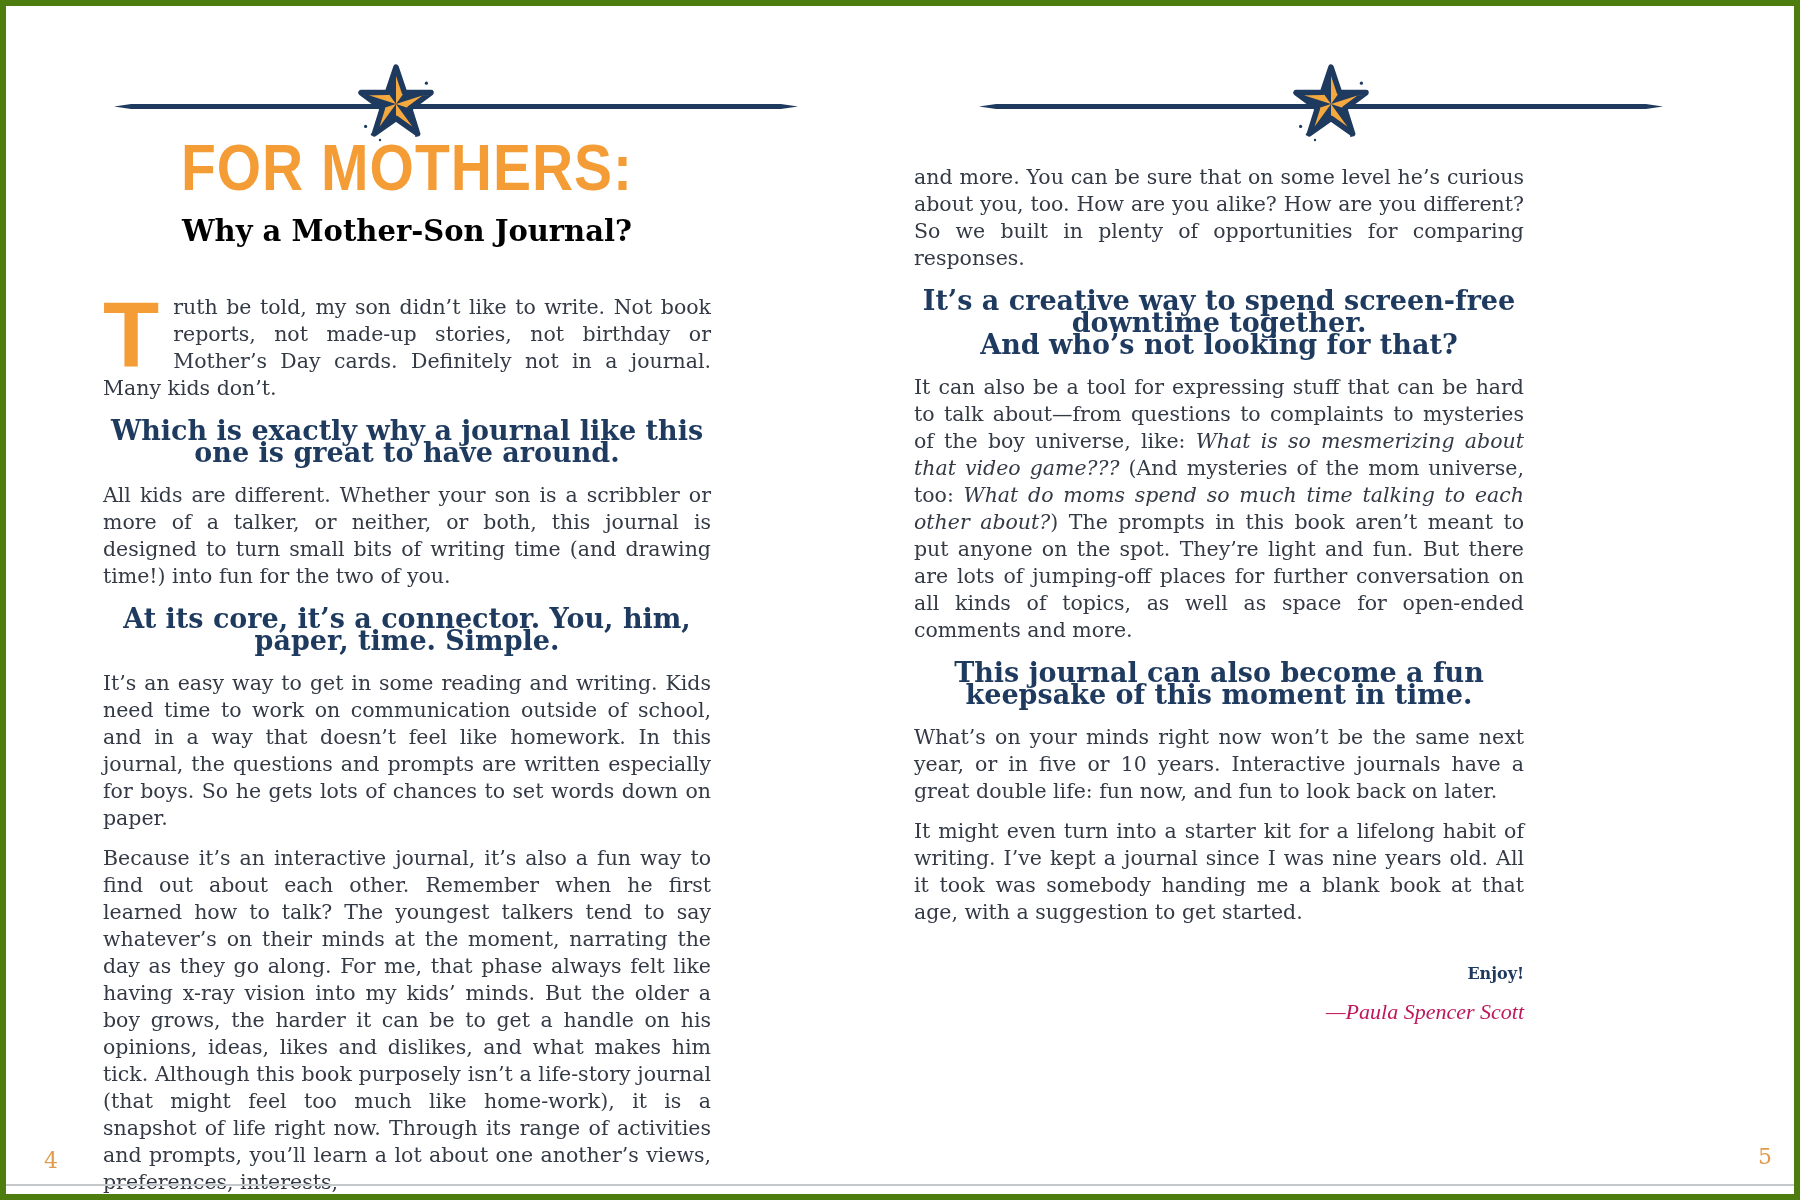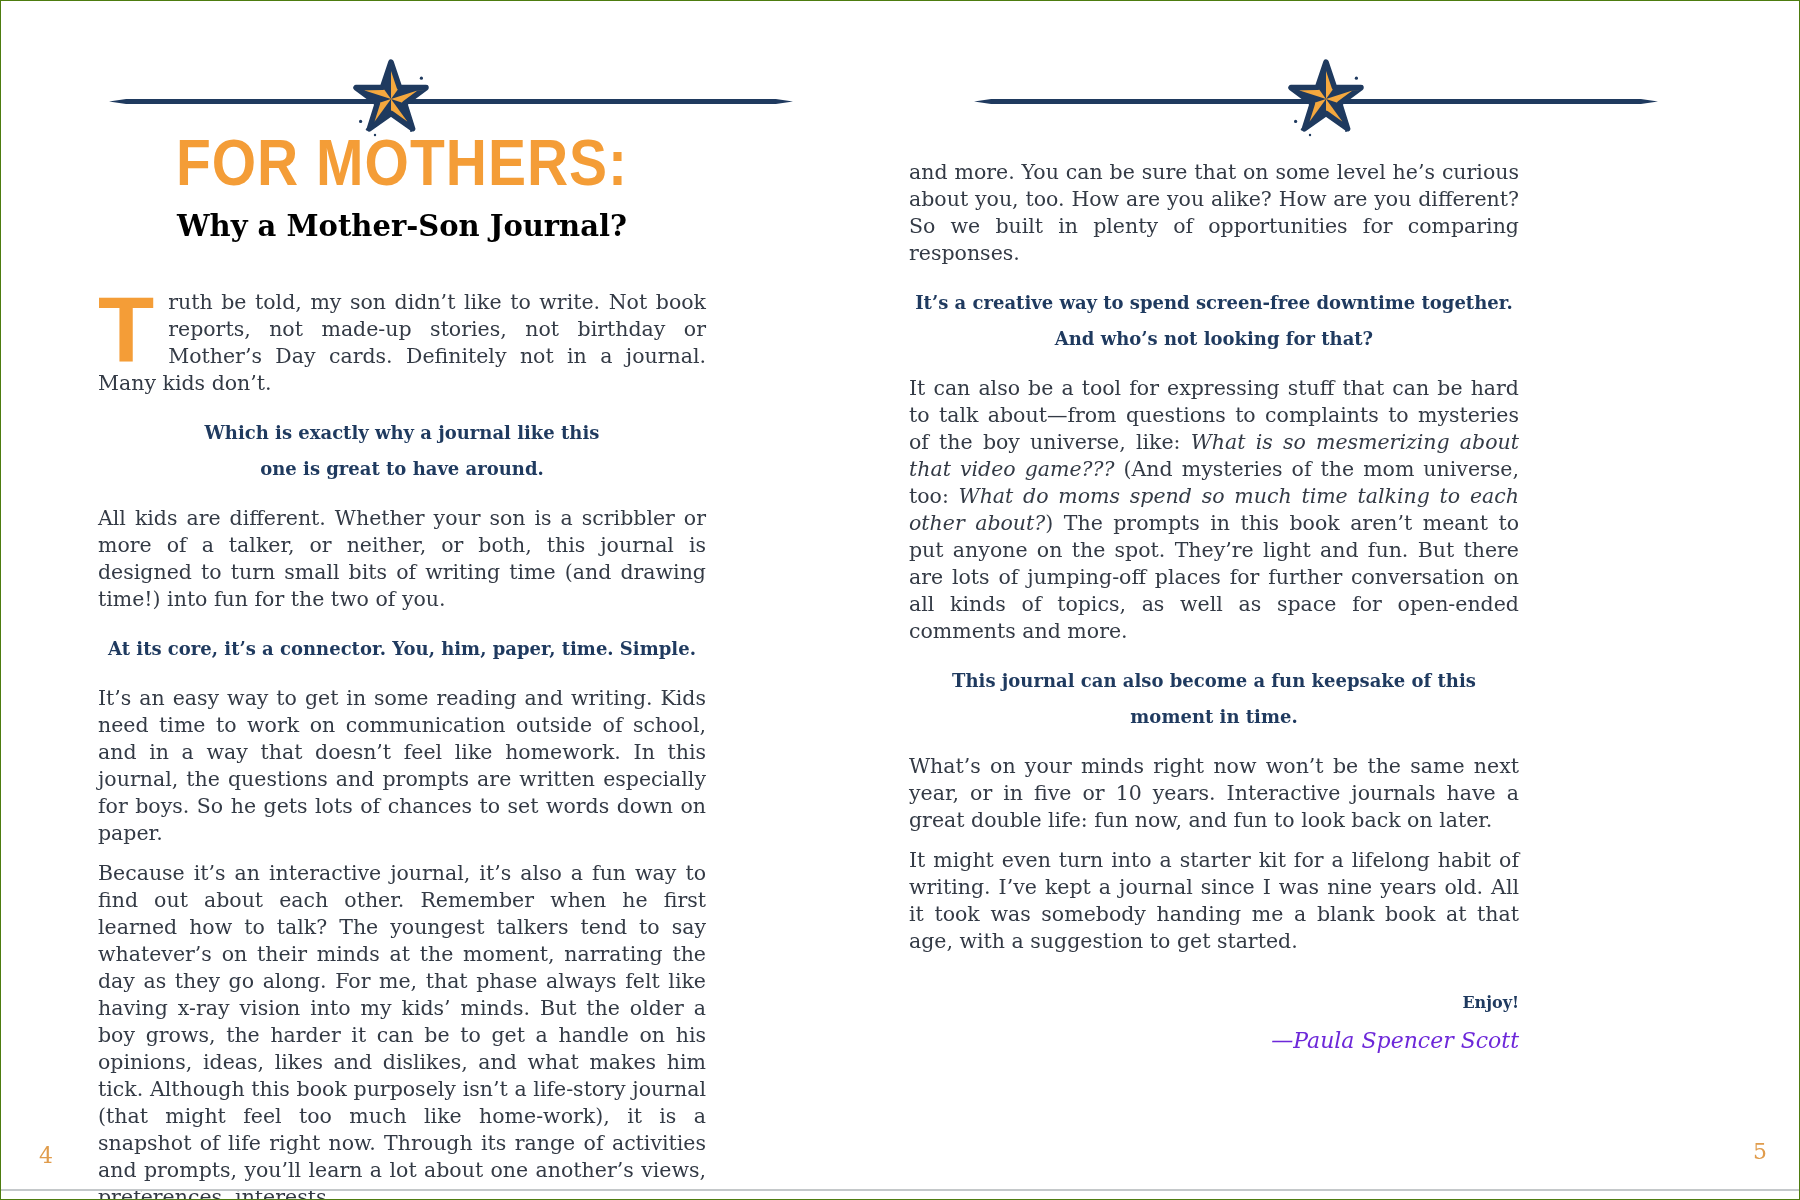--- a/index.html
+++ b/index.html
@@ -1,20 +1,20 @@
 <!DOCTYPE html>
 <html><head>
 <meta charset="utf-8">
 <style>
   html,body { margin:0; padding:0; background:#e9e9e9; }
   .canvas {
     position:relative;
     width:1800px; height:1200px;
     background:#ffffff;
-    border:1px solid #4d7c0f;
+    border:6px solid #4d7c0f;
     box-sizing:border-box;
     overflow:hidden;
     font-family:"DejaVu Serif", serif;
   }
 
   
   .divider {
     position:absolute; top:98px; height:5px;
     background:#1f3a5f;
     clip-path:polygon(0 50%, 2.5% 0, 97.5% 0, 100% 50%, 97.5% 100%, 2.5% 100%);
@@ -63,22 +63,22 @@
     font-family:"Liberation Sans", sans-serif;
     font-weight:bold;
     font-size:92px;
     line-height:74px;
     padding:4px 0 0 0;
     margin:0 14px 0 0;
     color:#f49d37;
   }
   .callout {
     margin:18px 0 18px 0;
-    font-size:18px;
-    line-height:36px;
+    font-size:27px;
+    line-height:22px;
     font-weight:bold;
     color:#1f3a5f;
     text-align:center;
   }
   .callout .line { display:block; }
 
   .col-right .first { padding-top:0; }
   .rp-pad { height:158px; }
 
   .signoff {
@@ -86,21 +86,22 @@
     text-align:right;
     font-weight:bold;
     font-size:16px;
     color:#1f3a5f;
   }
   .byline {
     margin:16px 0 0 0;
     text-align:right;
     font-style:italic;
     font-size:22px;
-    color:#6d28d9;
+    color:#be185d;
+    font-family:Liberation Serif, serif;
   }
   em { font-style:italic; }
 
   
   .pagenum {
     position:absolute;
     font-size:22px;
     color:#e09c4c;
     font-family:"DejaVu Serif", serif;
   }

